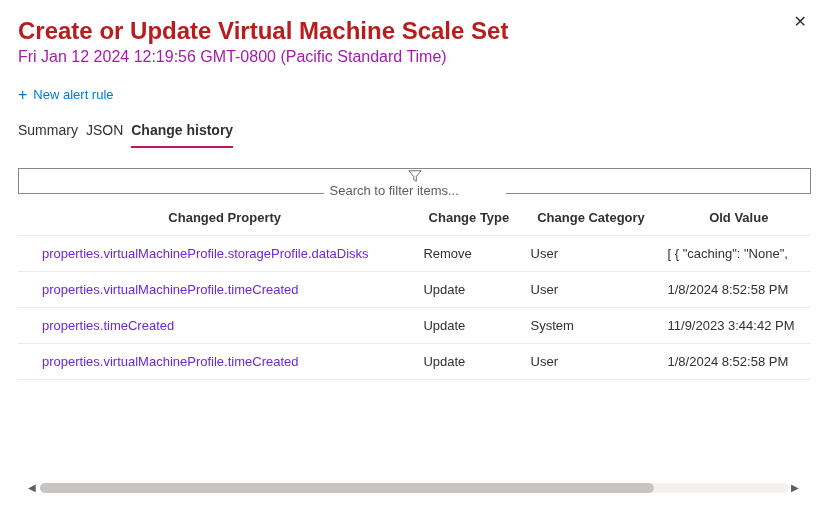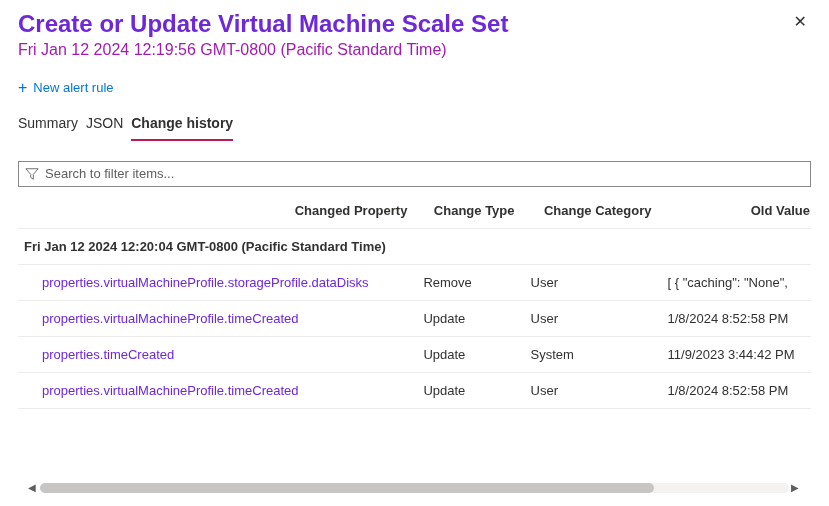--- a/index.html
+++ b/index.html
@@ -17,22 +17,23 @@
       padding: 10px 18px 0 18px;
     }
     .title-row {
       display: flex;
       justify-content: space-between;
       align-items: flex-start;
     }
     .title {
       font-size: 24px;
       font-weight: 600;
-      color: #6d28d9;
+      color: #b91c1c;
       line-height: 1.2;
+      margin-top: 7px;
     }
     .close-btn {
       font-size: 16px;
       color: #323130;
       cursor: pointer;
       padding: 4px;
       line-height: 1;
     }
     .subtitle {
       font-size: 16px;
@@ -79,20 +80,21 @@
       color: #323130;
       margin-bottom: 14px;
     }
     .search-box {
       display: flex;
       align-items: center;
       border: 1px solid #8a8886;
       height: 26px;
       padding: 0 6px;
       margin-bottom: 8px;
+      flex-direction: column;
     }
     .filter-icon {
       width: 14px;
       height: 14px;
       flex-shrink: 0;
       stroke: #605e5c;
       stroke-width: 1;
       fill: none;
     }
     .search-input {
@@ -111,21 +113,21 @@
       overflow-x: auto;
       max-width: 100%;
     }
     table {
       border-collapse: collapse;
       width: 100%;
       min-width: 800px;
       font-size: 13px;
     }
     th {
-      text-align: right;
+      text-align: center;
       font-weight: 600;
       padding: 8px 8px 10px 8px;
       color: #323130;
       border-bottom: 1px solid #edebe9;
       white-space: nowrap;
     }
     th:first-child { padding-left: 24px; }
     td {
       padding: 10px 8px;
       border-bottom: 1px solid #edebe9;
@@ -215,23 +217,20 @@
     <table>
       <thead>
         <tr>
           <th>Changed Property</th>
           <th>Change Type</th>
           <th>Change Category</th>
           <th>Old Value</th>
         </tr>
       </thead>
       <tbody id="tbody">
-          <tr class="group-row">
-            <td colspan="4">Fri Jan 12 2024 12:20:04 GMT-0800 (Pacific Standard Time)</td>
-          </tr>
           <tr>
             <td><span class="link">properties.virtualMachineProfile.storageProfile.dataDisks</span></td>
             <td>Remove</td>
             <td>User</td>
             <td>[ { "caching": "None",</td>
           </tr>
           <tr>
             <td><span class="link">properties.virtualMachineProfile.timeCreated</span></td>
             <td>Update</td>
             <td>User</td>

